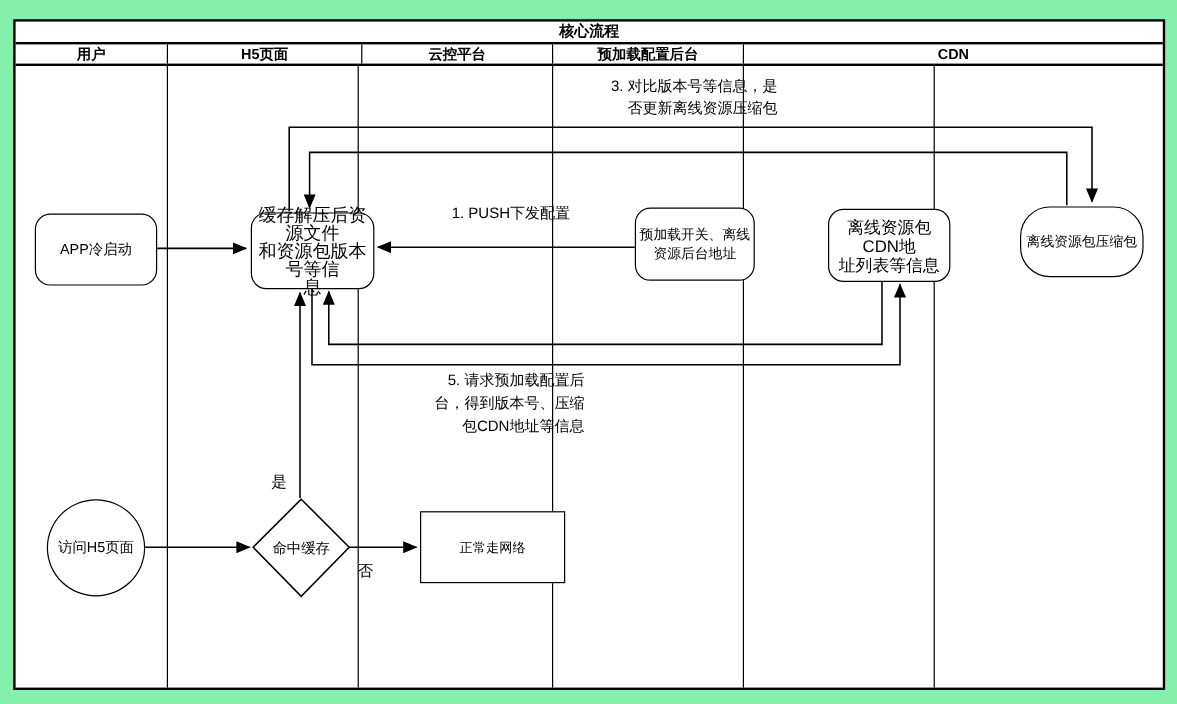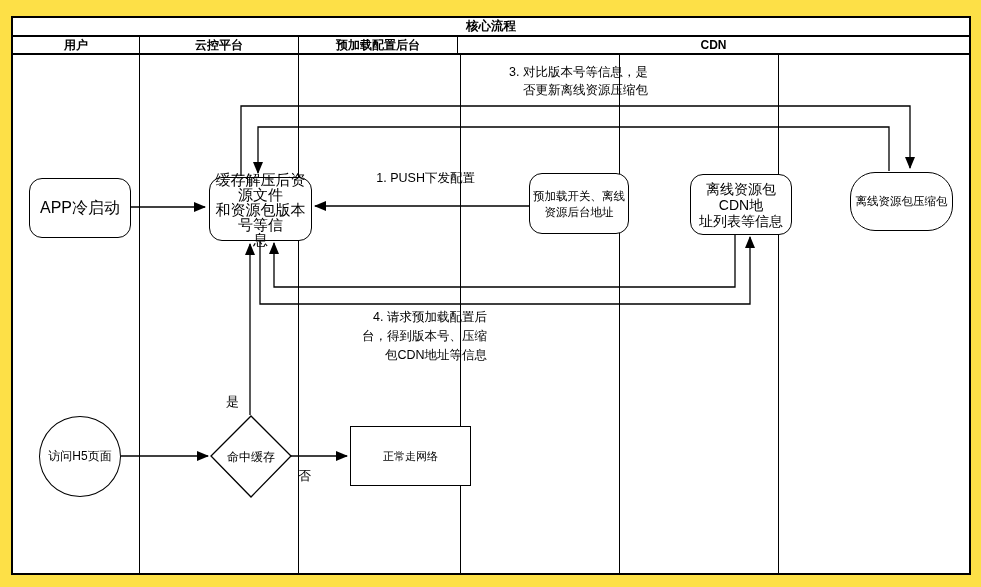--- a/index.html
+++ b/index.html
@@ -1,17 +1,17 @@
 <!DOCTYPE html>
 <html><head>
 <meta charset="utf-8">
 <style>
   html,body{margin:0;padding:0;background:#ffffff;}
   #stage{
-    position:relative;width:981px;height:587px;background:#fde047;
+    position:relative;width:981px;height:587px;background:#86efac;
     font-family:"Liberation Sans","DejaVu Sans",sans-serif;color:#000;
     overflow:hidden;
   }
   
   .frame{
     position:absolute;left:11px;top:16px;width:960px;height:559px;
     border:2px solid #000;box-sizing:border-box;background:#fff;
   }
   .title-row{
     height:19px;border-bottom:2px solid #000;box-sizing:border-box;
@@ -35,21 +35,21 @@
   .w3{width:159px;} .w4{width:159px;} .w5{flex:1;}
   
   #wires{position:absolute;left:0;top:0;width:981px;height:587px;z-index:1;pointer-events:none;}
   
   .node{
     position:absolute;z-index:2;box-sizing:border-box;background:#fff;
     border:1.3px solid #000;display:flex;align-items:center;justify-content:center;
     text-align:center;white-space:pre-line;
   }
   .rounded{border-radius:13px;}
-  .node-app{left:29px;top:178px;width:102px;height:60px;font-size:16px;}
+  .node-app{left:29px;top:178px;width:102px;height:60px;font-size:12px;}
   .node-client{left:209px;top:177px;width:103px;height:64px;font-size:15px;line-height:15px;}
   .node-cloud{left:529px;top:173px;width:100px;height:61px;font-size:11.5px;line-height:16px;}
   .node-preload{left:690px;top:174px;width:102px;height:61px;font-size:14px;line-height:16px;}
   .node-cdn{left:850px;top:172px;width:103px;height:59px;font-size:11.5px;border-radius:25px;}
   .node-circle{left:39px;top:416px;width:82px;height:81px;border-radius:50%;font-size:12px;}
   .node-network{left:350px;top:426px;width:121px;height:60px;border:1.4px solid #000;font-size:11px;}
   .diamond-label{
     position:absolute;z-index:2;left:206px;top:449px;width:90px;text-align:center;
     font-size:12px;
   }
@@ -67,20 +67,21 @@
 </style>
 </head>
 <body>
 
 <div id="stage">
 
   <div class="frame">
     <div class="title-row">核心流程</div>
     <div class="header-row">
       <div class="header-cell w0">用户</div>
+      <div class="header-cell w2">H5页面</div>
       <div class="header-cell w3">云控平台</div>
       <div class="header-cell w4">预加载配置后台</div>
       <div class="header-cell w5">CDN</div>
     </div>
     <div class="lanes">
       <div class="lane-col w0"></div>
       <div class="lane-col w1"></div>
       <div class="lane-col w2"></div>
       <div class="lane-col w3"></div>
       <div class="lane-col w4"></div>
@@ -115,21 +116,21 @@
   <div class="node rounded node-cloud">预加载开关、离线
 资源后台地址</div>
   <div class="node rounded node-preload">离线资源包CDN地
 址列表等信息</div>
   <div class="node rounded node-cdn">离线资源包压缩包</div>
   <div class="node node-circle">访问H5页面</div>
   <div class="node node-network">正常走网络</div>
   <div class="diamond-label">命中缓存</div>
 
   <div class="note note-push">1. PUSH下发配置</div>
-  <div class="note note-request">4. 请求预加载配置后
+  <div class="note note-request">5. 请求预加载配置后
 台，得到版本号、压缩
 包CDN地址等信息</div>
   <div class="note note-compare">3. 对比版本号等信息，是
 否更新离线资源压缩包</div>
   <div class="note note-branch note-yes">是</div>
   <div class="note note-branch note-no">否</div>
 
 </div>
 
 </body></html>

